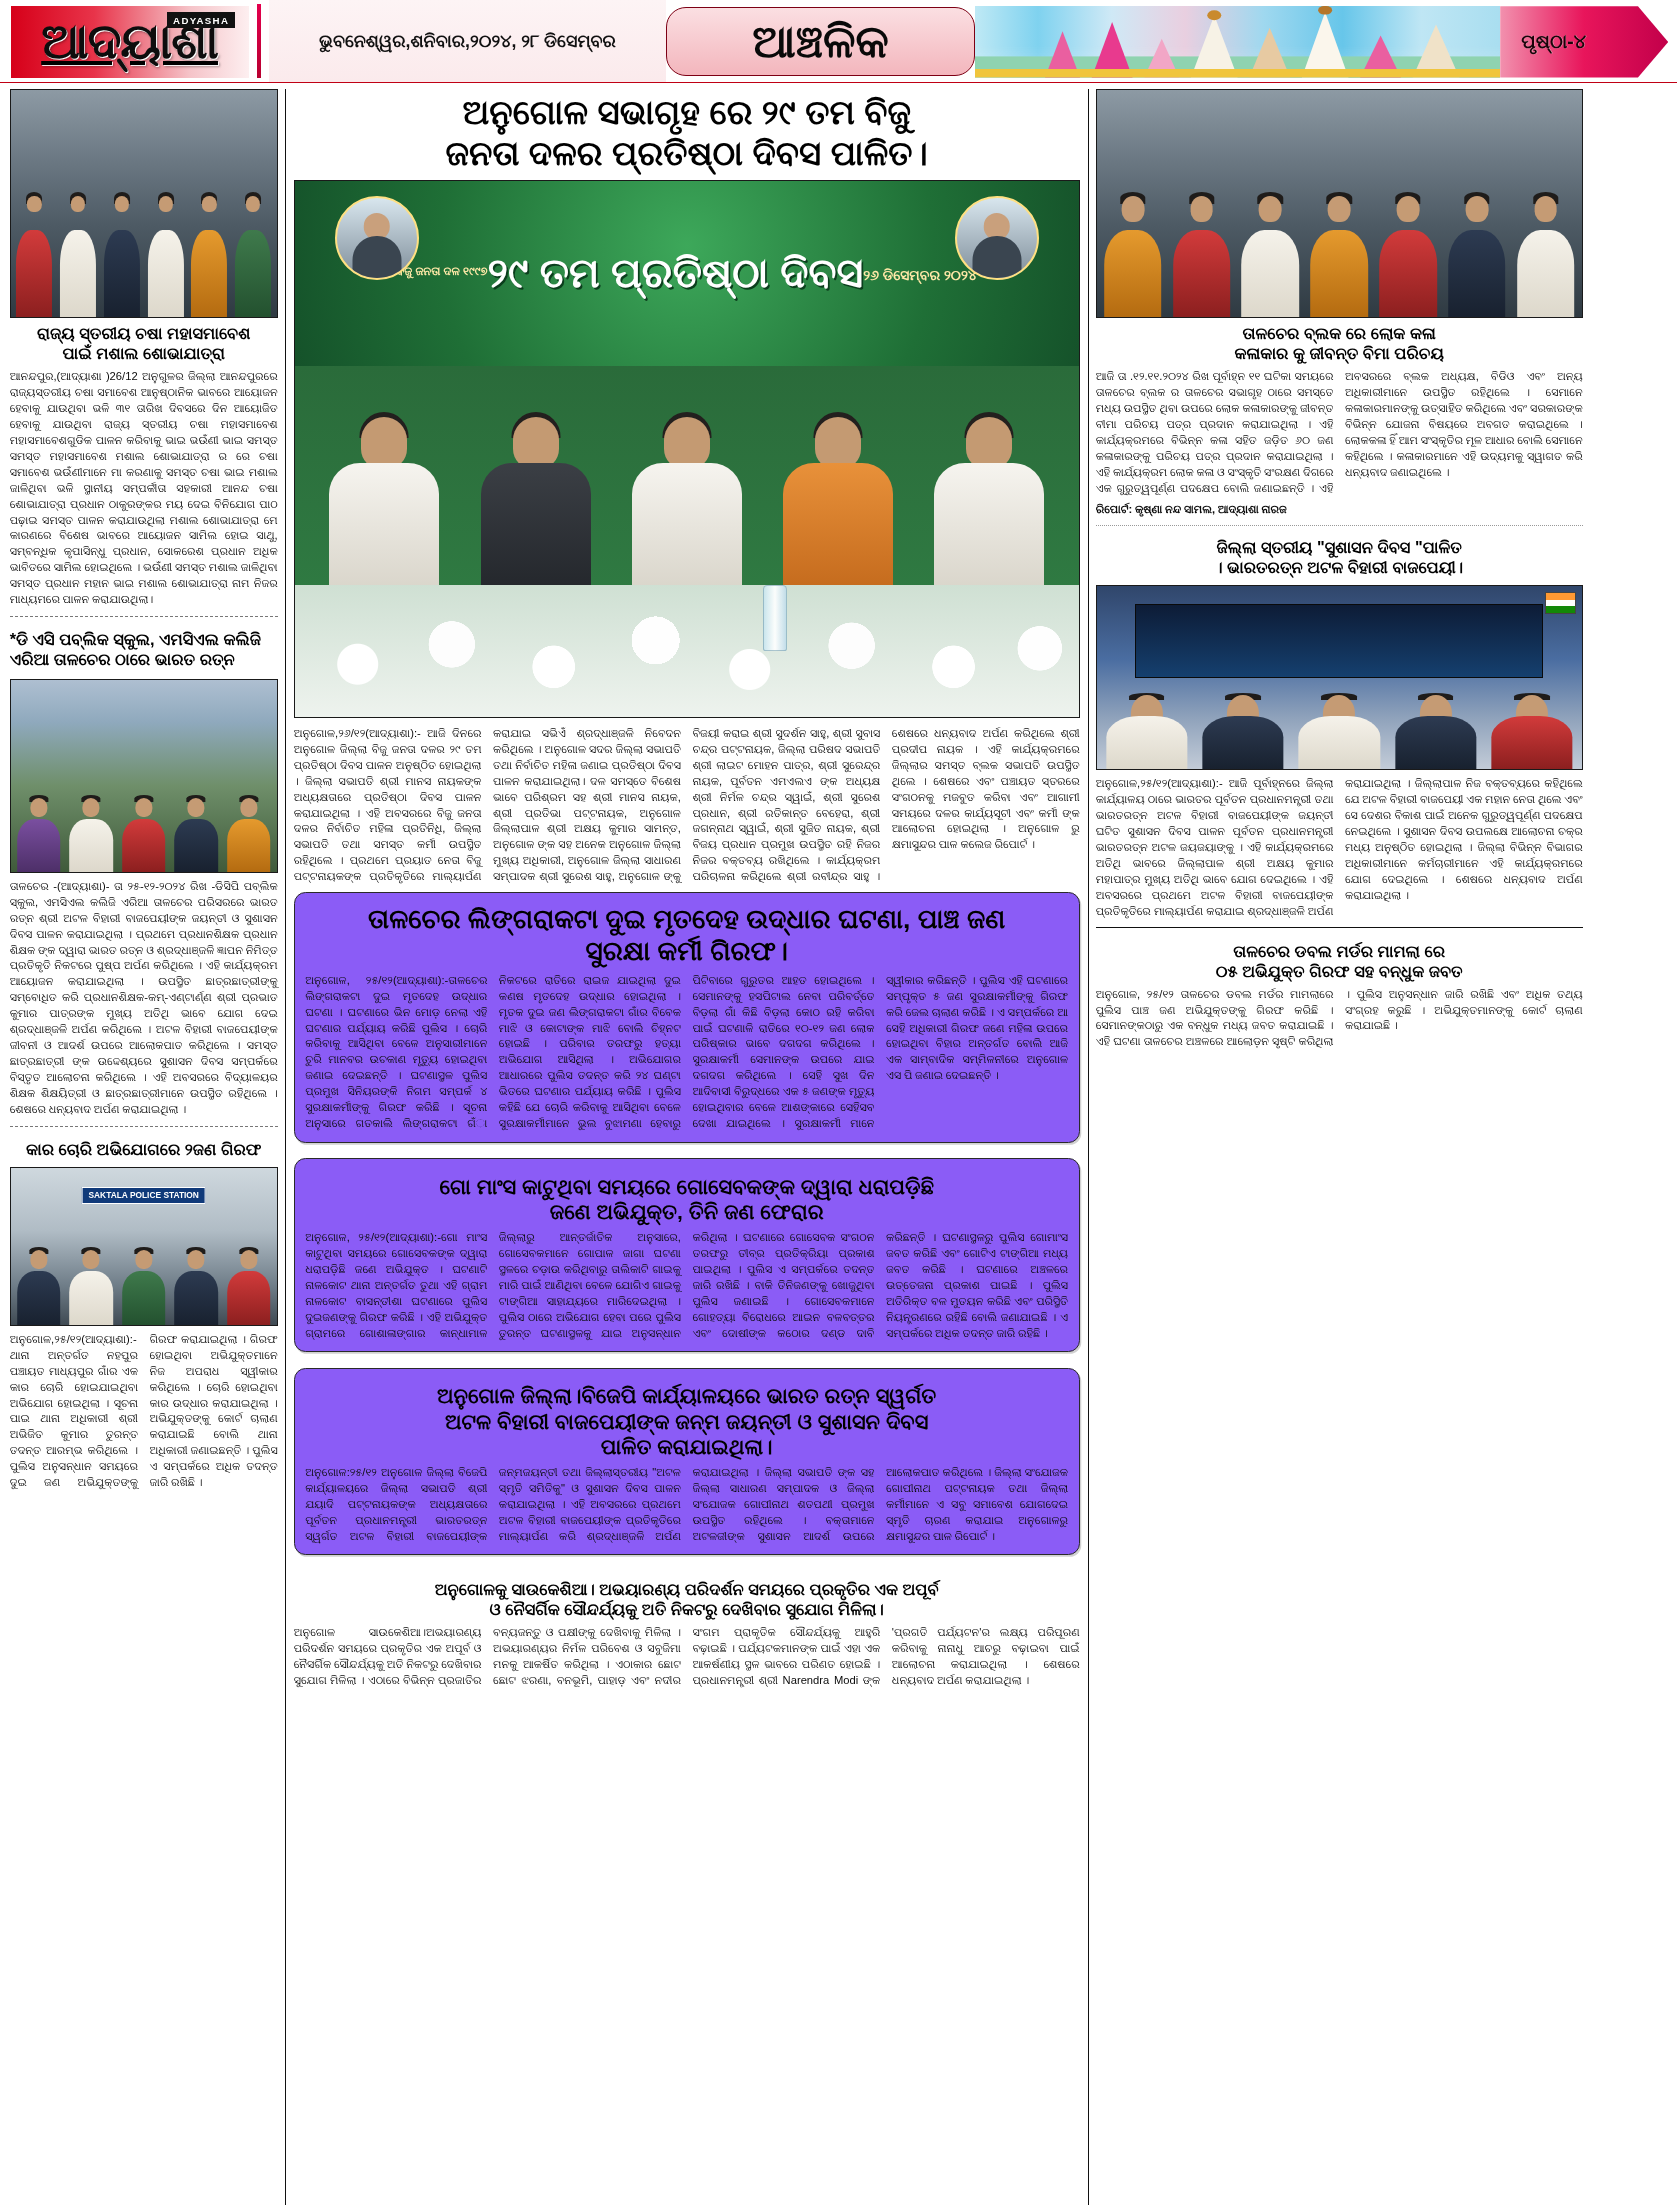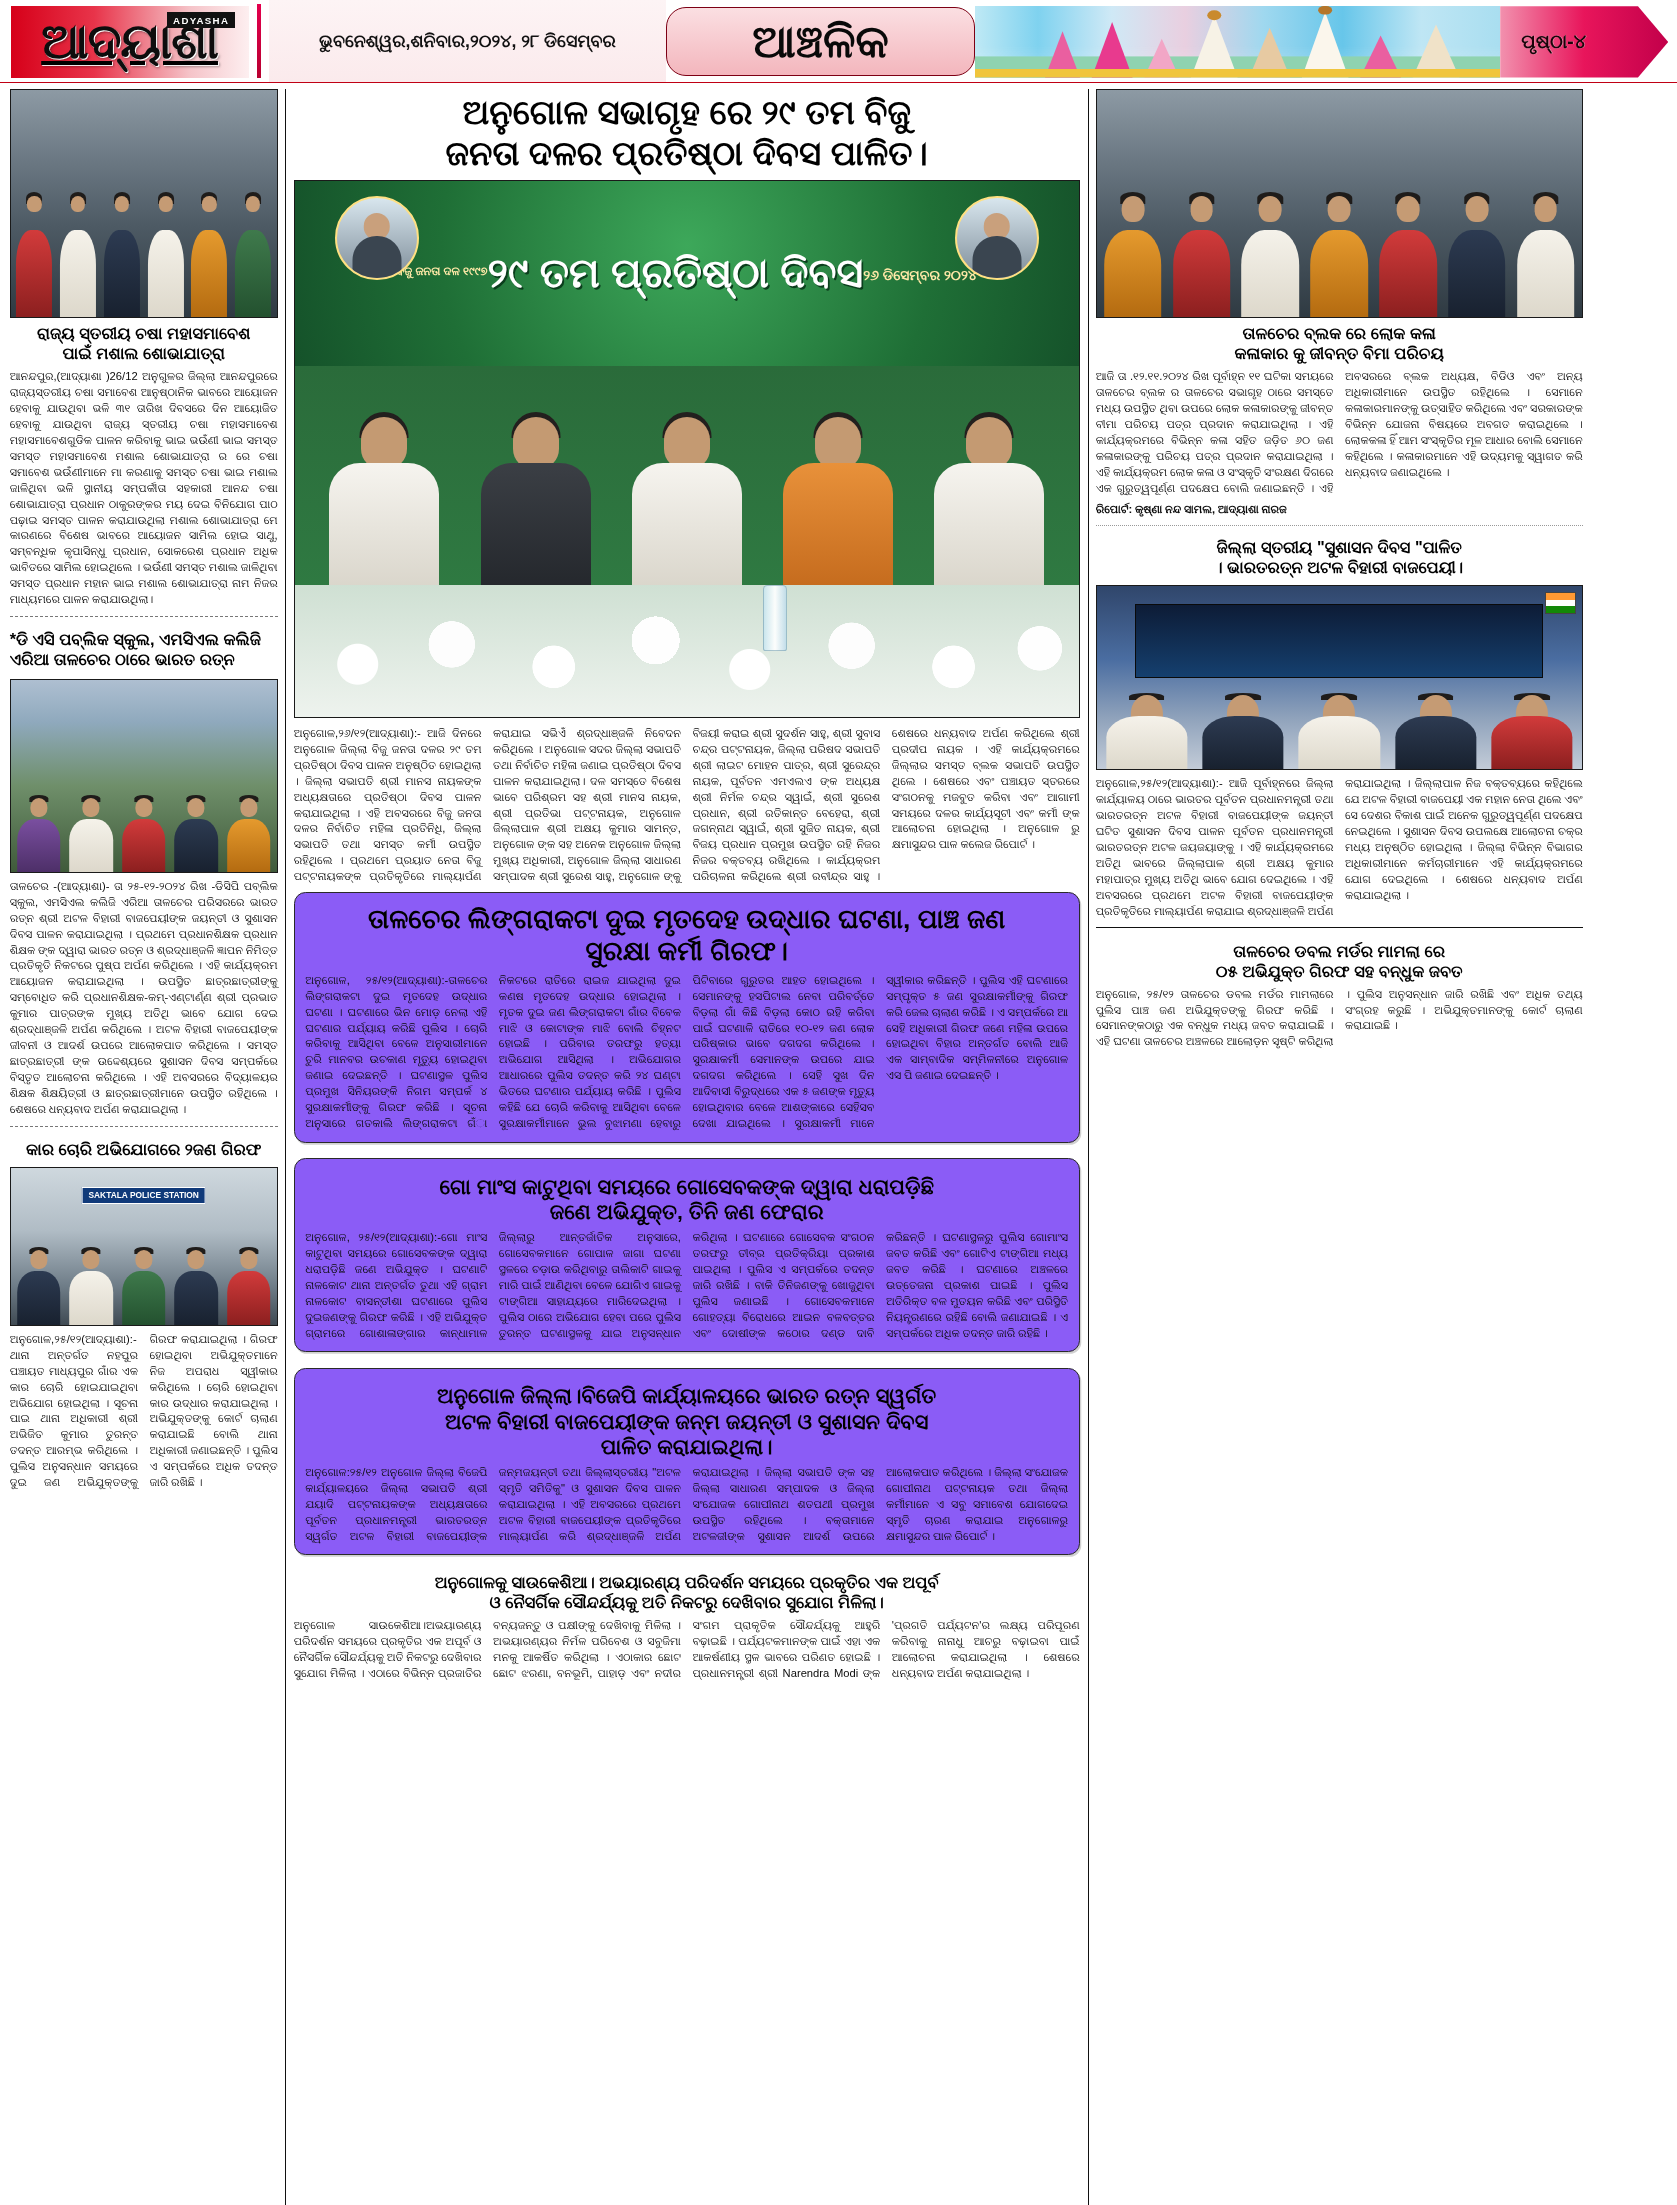--- a/index.html
+++ b/index.html
@@ -542,21 +542,21 @@
 
       <div class="boxed">
         <div class="hl hl-md">
           <div>ଅନୁଗୋଳ ଜିଲ୍ଲା।ବିଜେପି କାର୍ଯ୍ୟାଳୟରେ ଭାରତ ରତ୍ନ ସ୍ୱର୍ଗତ</div>
           <div>ଅଟଳ ବିହାରୀ ବାଜପେୟୀଙ୍କ ଜନ୍ମ ଜୟନ୍ତୀ ଓ ସୁଶାସନ ଦିବସ</div>
           <div>ପାଳିତ କରାଯାଇଥିଲା।</div>
         </div>
         <div class="body-text four">ଅନୁଗୋଳ:୨୫/୧୨ ଅନୁଗୋଳ ଜିଲ୍ଲା ବିଜେପି କାର୍ଯ୍ୟାଳୟରେ ଜିଲ୍ଲା ସଭାପତି ଶ୍ରୀ ଯୟାଦି ପଟ୍ଟନାୟକଙ୍କ ଅଧ୍ୟକ୍ଷତାରେ ପୂର୍ବତନ ପ୍ରଧାନମନ୍ତ୍ରୀ ଭାରତରତ୍ନ ସ୍ୱର୍ଗତ ଅଟଳ ବିହାରୀ ବାଜପେୟୀଙ୍କ ଜନ୍ମଜୟନ୍ତୀ ତଥା ଜିଲ୍ଲାସ୍ତରୀୟ "ଅଟଳ ସ୍ମୃତି ସମିତିକୁ" ଓ ସୁଶାସନ ଦିବସ ପାଳନ କରାଯାଇଥିଲା । ଏହି ଅବସରରେ ପ୍ରଥମେ ଅଟଳ ବିହାରୀ ବାଜପେୟୀଙ୍କ ପ୍ରତିକୃତିରେ ମାଲ୍ୟାର୍ପଣ କରି ଶ୍ରଦ୍ଧାଞ୍ଜଳି ଅର୍ପଣ କରାଯାଇଥିଲା । ଜିଲ୍ଲା ସଭାପତି ଙ୍କ ସହ ଜିଲ୍ଲା ସାଧାରଣ ସମ୍ପାଦକ ଓ ଜିଲ୍ଲା ସଂଯୋଜକ ଗୋପୀନାଥ ଶତପଥୀ ପ୍ରମୁଖ ଉପସ୍ଥିତ ରହିଥିଲେ । ବକ୍ତାମାନେ ଅଟଳଜୀଙ୍କ ସୁଶାସନ ଆଦର୍ଶ ଉପରେ ଆଲୋକପାତ କରିଥିଲେ । ଜିଲ୍ଲା ସଂଯୋଜକ ଗୋପୀନାଥ ପଟ୍ଟନାୟକ ତଥା ଜିଲ୍ଲା କର୍ମୀମାନେ ଏ ସବୁ ସମାବେଶ ଯୋଗଦେଇ ସ୍ମୃତି ଚାରଣ କରାଯାଇ ଅନୁଗୋଳରୁ କ୍ଷମାସୁନ୍ଦର ପାଳ ରିପୋର୍ଟ ।</div>
       </div>
 
-      <div class="hl hl-sm" style="margin-top:9px">
+      <div class="hl hl-sm" style="margin-top:16px">
         <div>ଅନୁଗୋଳକୁ ସାଉକେଶିଆ। ଅଭୟାରଣ୍ୟ ପରିଦର୍ଶନ ସମୟରେ ପ୍ରକୃତିର ଏକ ଅପୂର୍ବ</div>
         <div>ଓ ନୈସର୍ଗିକ ସୌନ୍ଦର୍ଯ୍ୟକୁ ଅତି ନିକଟରୁ ଦେଖିବାର ସୁଯୋଗ ମିଳିଲା।</div>
       </div>
       <div class="body-text four">ଅନୁଗୋଳ ସାଉକେଶିଆ।ଅଭୟାରଣ୍ୟ ପରିଦର୍ଶନ ସମୟରେ ପ୍ରକୃତିର ଏକ ଅପୂର୍ବ ଓ ନୈସର୍ଗିକ ସୌନ୍ଦର୍ଯ୍ୟକୁ ଅତି ନିକଟରୁ ଦେଖିବାର ସୁଯୋଗ ମିଳିଲା । ଏଠାରେ ବିଭିନ୍ନ ପ୍ରଜାତିର ବନ୍ୟଜନ୍ତୁ ଓ ପକ୍ଷୀଙ୍କୁ ଦେଖିବାକୁ ମିଳିଲା । ଅଭୟାରଣ୍ୟର ନିର୍ମଳ ପରିବେଶ ଓ ସବୁଜିମା ମନକୁ ଆକର୍ଷିତ କରିଥିଲା । ଏଠାକାର ଛୋଟ ଛୋଟ ଝରଣା, ବନଭୂମି, ପାହାଡ଼ ଏବଂ ନଦୀର ସଂଗମ ପ୍ରାକୃତିକ ସୌନ୍ଦର୍ଯ୍ୟକୁ ଆହୁରି ବଢ଼ାଇଛି । ପର୍ଯ୍ୟଟକମାନଙ୍କ ପାଇଁ ଏହା ଏକ ଆକର୍ଷଣୀୟ ସ୍ଥଳ ଭାବରେ ପରିଣତ ହୋଇଛି । ପ୍ରଧାନମନ୍ତ୍ରୀ ଶ୍ରୀ Narendra Modi ଙ୍କ 'ପ୍ରଗତି ପର୍ଯ୍ୟଟନ'ର ଲକ୍ଷ୍ୟ ପରିପୂରଣ କରିବାକୁ ନାନାଧୁ ଆଚରୁ ବଢ଼ାଇବା ପାଇଁ ଆଲୋଚନା କରାଯାଇଥିଲା । ଶେଷରେ ଧନ୍ୟବାଦ ଅର୍ପଣ କରାଯାଇଥିଲା ।</div>
     </div>
 
     <div class="col col-right">
 
       <div class="photo ph-crowd" style="height:229px">
         <div class="people-strip">

